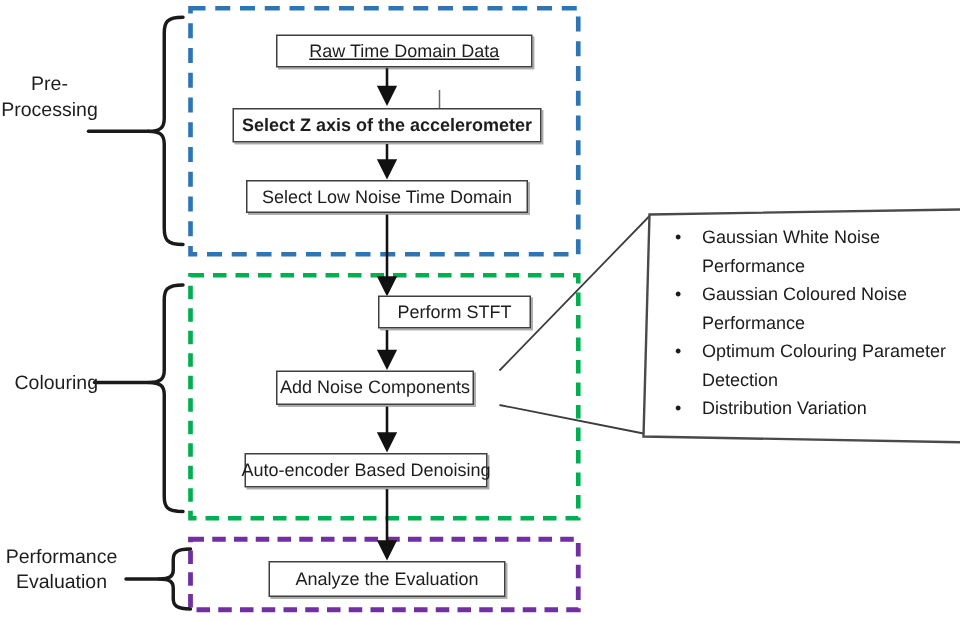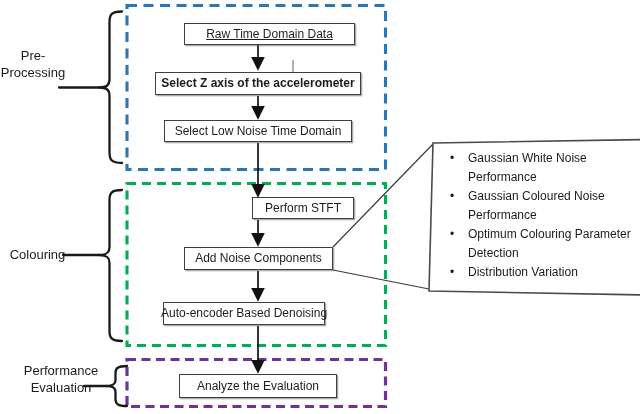--- a/index.html
+++ b/index.html
@@ -68,28 +68,28 @@
       <line x1="333" y1="270" x2="429" y2="289"></line>
     </g>
 
     <polygon points="433,143 648,139.5 648,295 429,291" fill="#ffffff" stroke="#4a4a4a" stroke-width="1.6"></polygon>
   </svg>
 
   <div class="flow-box" style="left:184px;top:23px;width:171px;height:22px;text-decoration:underline;">Raw Time Domain Data</div>
   <div class="flow-box" style="left:155px;top:72px;width:206px;height:23px;font-weight:bold;">Select Z axis of the accelerometer</div>
   <div class="flow-box" style="left:164px;top:120px;width:188px;height:22px;">Select Low Noise Time Domain</div>
   <div class="flow-box" style="left:209px;top:197px;width:102px;height:22px;margin-left:43px;">Perform STFT</div>
-  <div class="flow-box" style="left:184px;top:247px;width:149px;height:23px;">Add Noise Components</div>
+  <div class="flow-box" style="left:184px;top:247px;width:132px;height:23px;">Add Noise Components</div>
   <div class="flow-box" style="left:163px;top:302px;width:162px;height:23px;">Auto-encoder Based Denoising</div>
   <div class="flow-box" style="left:179px;top:374px;width:158px;height:24px;">Analyze the Evaluation</div>
 
   <div class="section-label" style="left:0px;top:47px;width:66px;">Pre-
 Processing</div>
   <div class="section-label" style="left:0px;top:246px;width:75px;">Colouring</div>
-  <div class="section-label" style="left:0px;top:362px;width:82px;padding-left:20px;">Performance
+  <div class="section-label" style="left:0px;top:362px;width:82px;">Performance
 Evaluation</div>
 
   <div class="callout-list">
     <div class="callout-item">
       <span class="bullet">•</span>
       <span class="txt">Gaussian White Noise Performance</span>
     </div>
     <div class="callout-item">
       <span class="bullet">•</span>
       <span class="txt">Gaussian Coloured Noise Performance</span>

